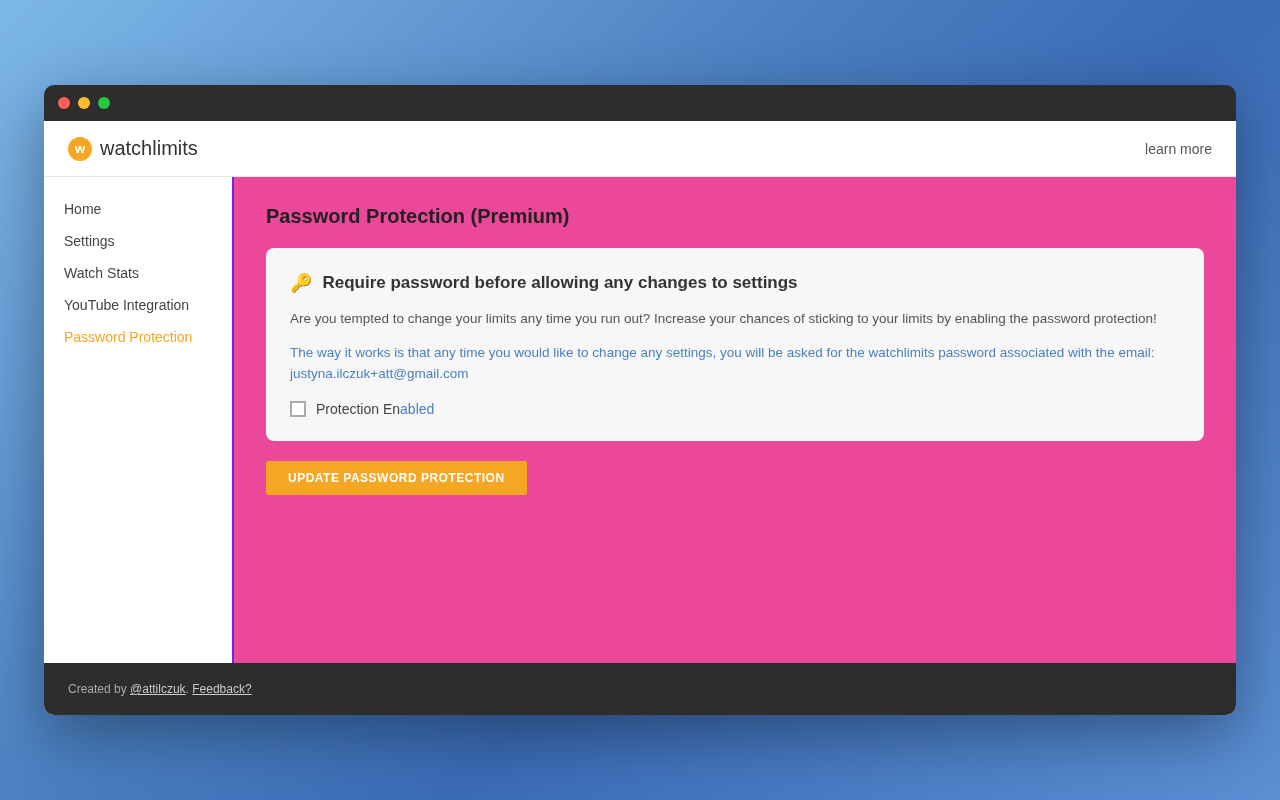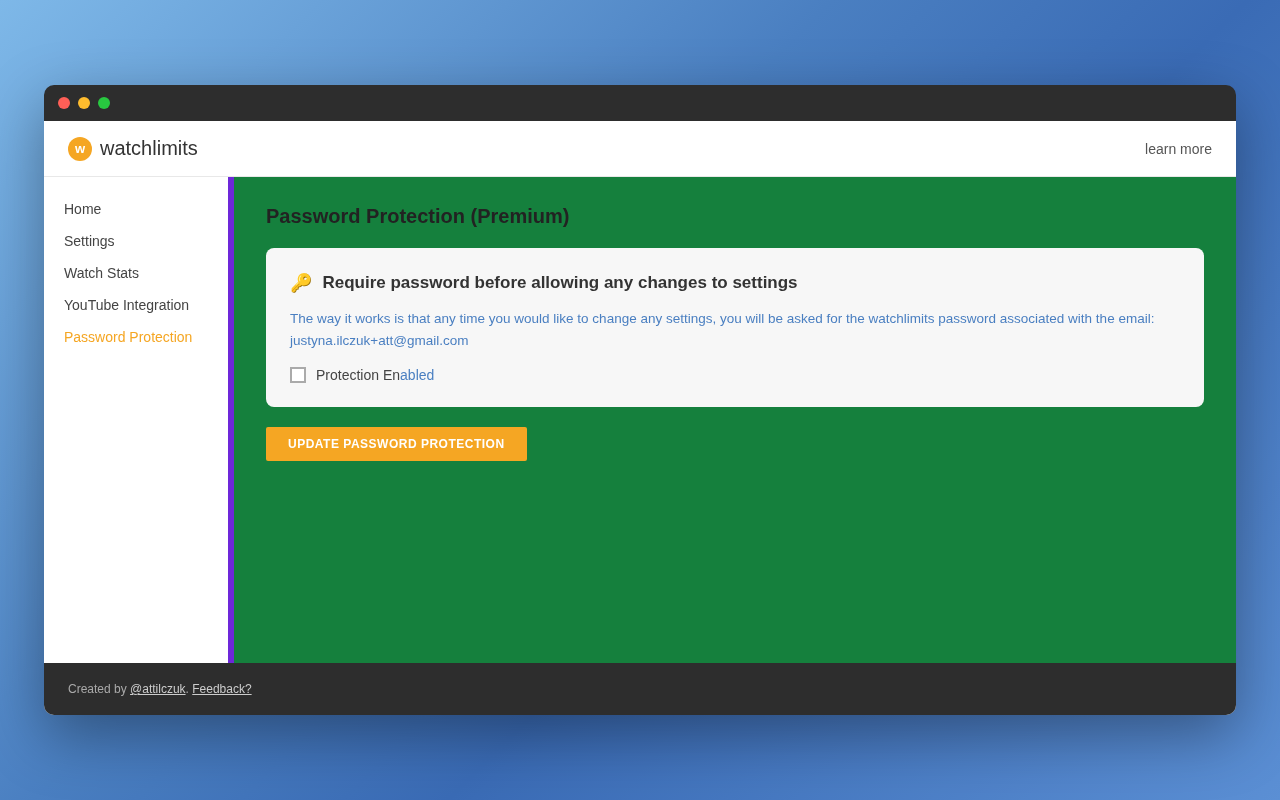--- a/index.html
+++ b/index.html
@@ -101,42 +101,42 @@
 
     .main-area {
       display: flex;
       flex: 1;
       overflow: hidden;
     }
 
     .sidebar {
       width: 190px;
       background: #ffffff;
-      border-right: 6px solid #6d28d9;
+      border-right: 2px solid #6d28d9;
       padding: 16px 0;
       flex-shrink: 0;
     }
 
     .sidebar-item {
       padding: 8px 20px;
       font-size: 14px;
       color: #444;
       cursor: pointer;
     }
 
     .sidebar-item.active {
       color: #f5a623;
       font-weight: 500;
     }
 
     .content-area {
       flex: 1;
       padding: 28px 32px;
       overflow-y: auto;
-      background: #15803d;
+      background: #ec4899;
     }
 
     .page-title {
       font-size: 20px;
       font-weight: 600;
       color: #222;
       margin-bottom: 20px;
     }
 
     .card {
@@ -266,20 +266,21 @@
 
       <div class="content-area">
         <h1 class="page-title">Password Protection (Premium)</h1>
 
         <div class="card">
           <div class="card-title">
             <span class="key-icon">🔑</span>
             <span>Require password before allowing any changes to settings</span>
           </div>
 
+          <p class="card-desc">Are you tempted to change your limits any time you run out? Increase your chances of sticking to your limits by enabling the password protection!</p>
 
           <p class="card-desc-blue">The way it works is that any time you would like to change any settings, you will be asked for the watchlimits password associated with the email: justyna.ilczuk+att@gmail.com</p>
 
           <div class="checkbox-row">
             <div class="checkbox-box"></div>
             <span class="checkbox-label">
               Protection En<span class="enabled">abled</span>
             </span>
           </div>
         </div>

